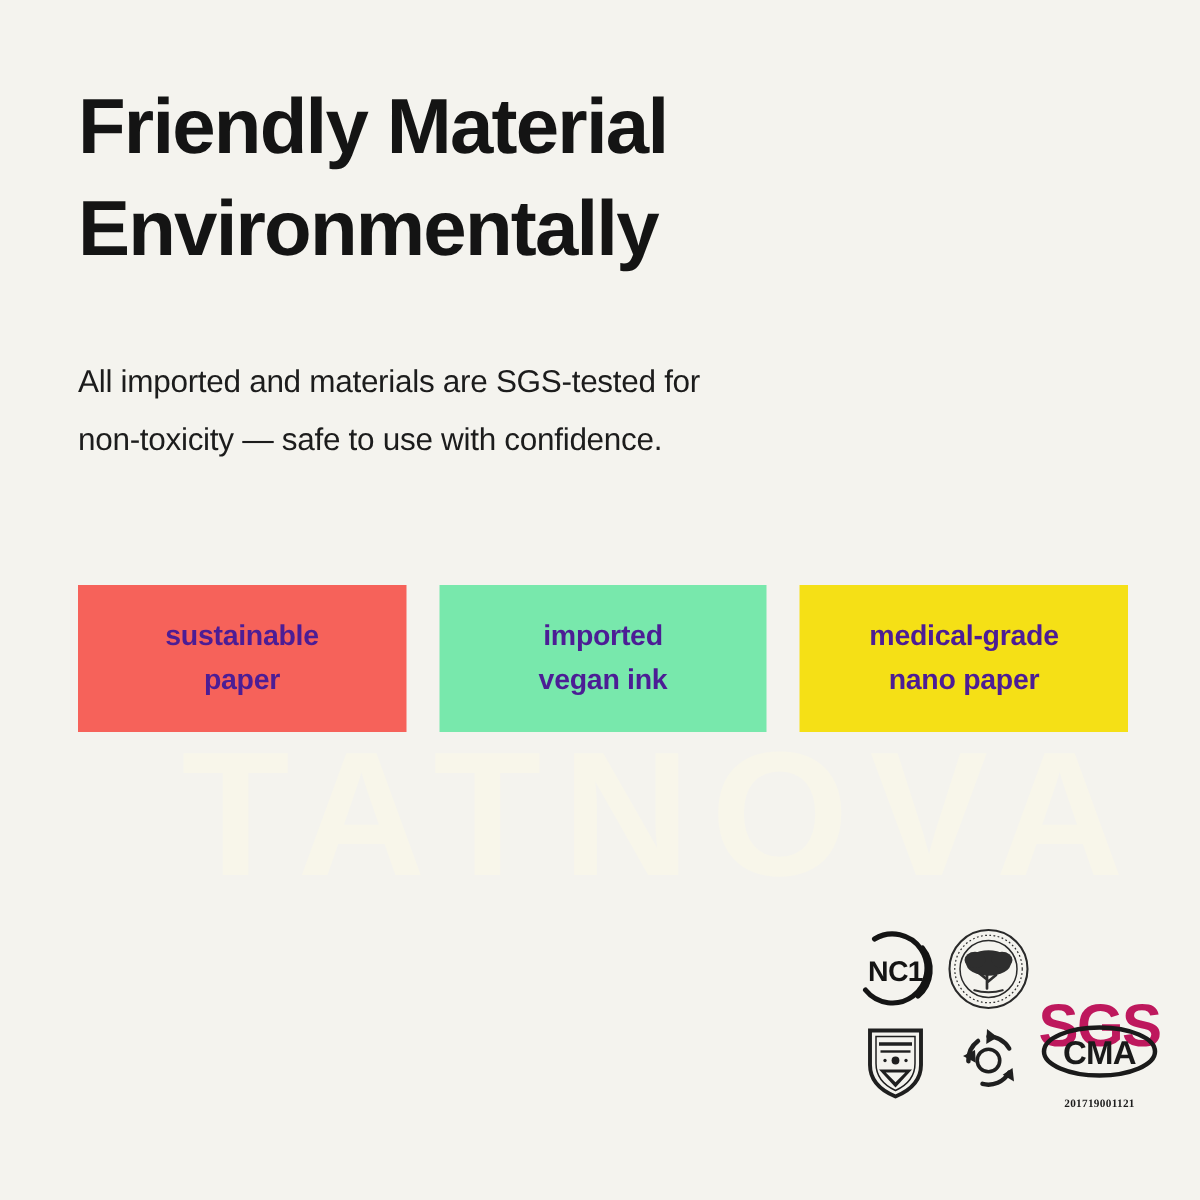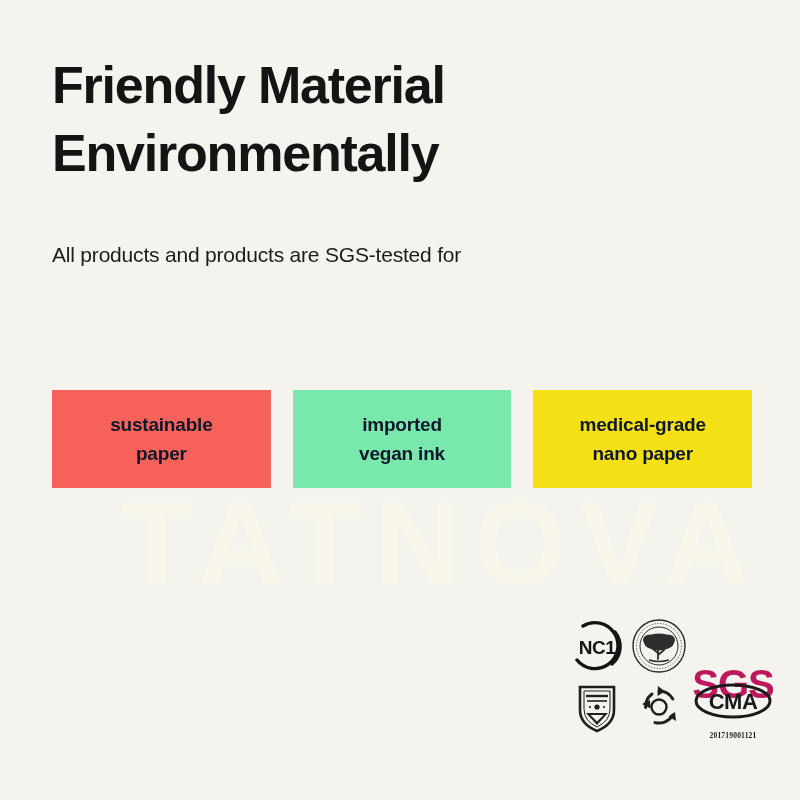--- a/index.html
+++ b/index.html
@@ -90,21 +90,21 @@
     width: 222px;
     height: 98px;
     display: flex;
     flex-direction: column;
     align-items: center;
     justify-content: center;
     font-family: "Liberation Sans", sans-serif;
     font-weight: 700;
     font-size: 19px;
     line-height: 1.55;
-    color: #0f172a;
+    color: #4c1d95;
     text-align: center;
     letter-spacing: -0.2px;
   }
   .chip .l1, .chip .l2 { display: block; }
 
   
   .certs {
     position: absolute;
     left: 566px;
     top: 616px;
@@ -169,21 +169,22 @@
 <div id="page" style="background: rgb(244, 243, 238);">
 
   <div class="watermark" style="color: rgb(248, 246, 234);">TATNOVA</div>
 
   <h1 class="heading">
     <span class="line">Friendly Material</span>
     <span class="line">Environmentally</span>
   </h1>
 
   <p class="subcopy">
-    <span class="line">All products and products are SGS-tested for</span>
+    <span class="line">All imported and materials are SGS-tested for</span>
+    <span class="line">non-toxicity — safe to use with confidence.</span>
   </p>
 
   <div class="chips">
 
     <div class="chip" id="chip0" style="background: rgb(246, 98, 90);">
       <span class="l1">sustainable</span>
       <span class="l2">paper</span>
     </div>
 
     <div class="chip" id="chip1" style="background: rgb(120, 232, 172);">

